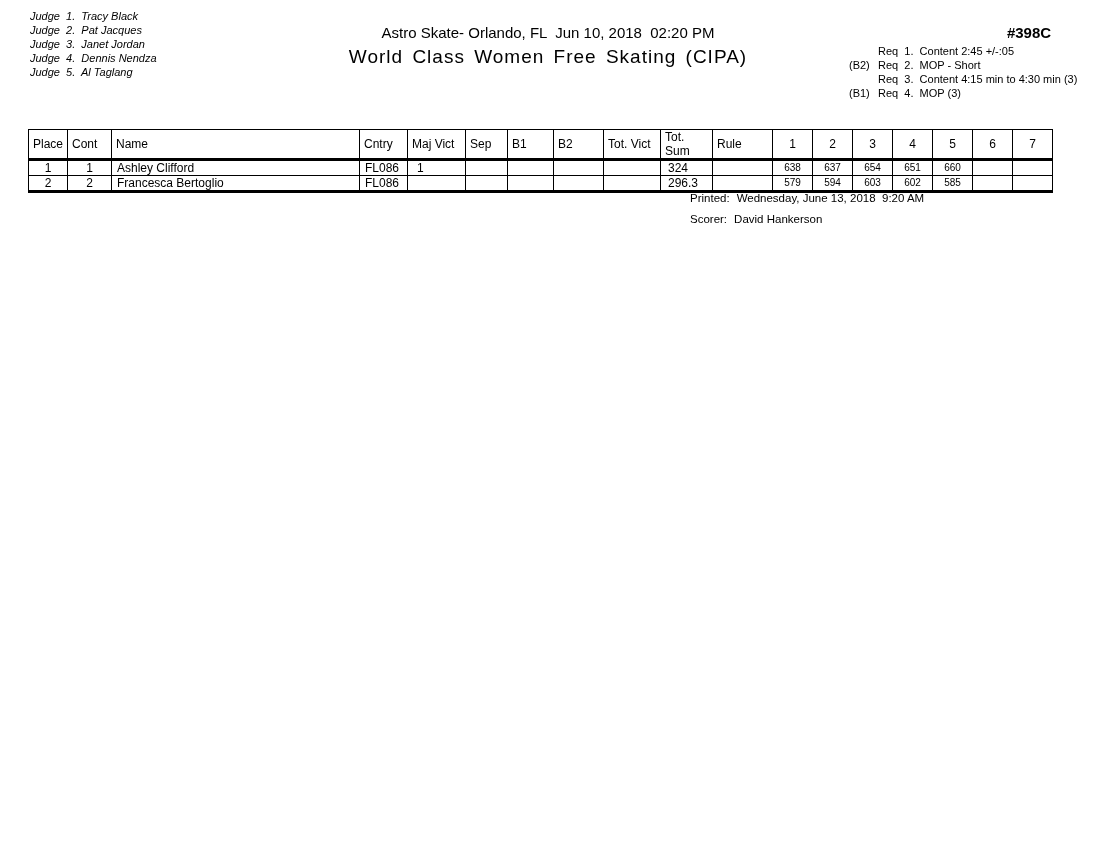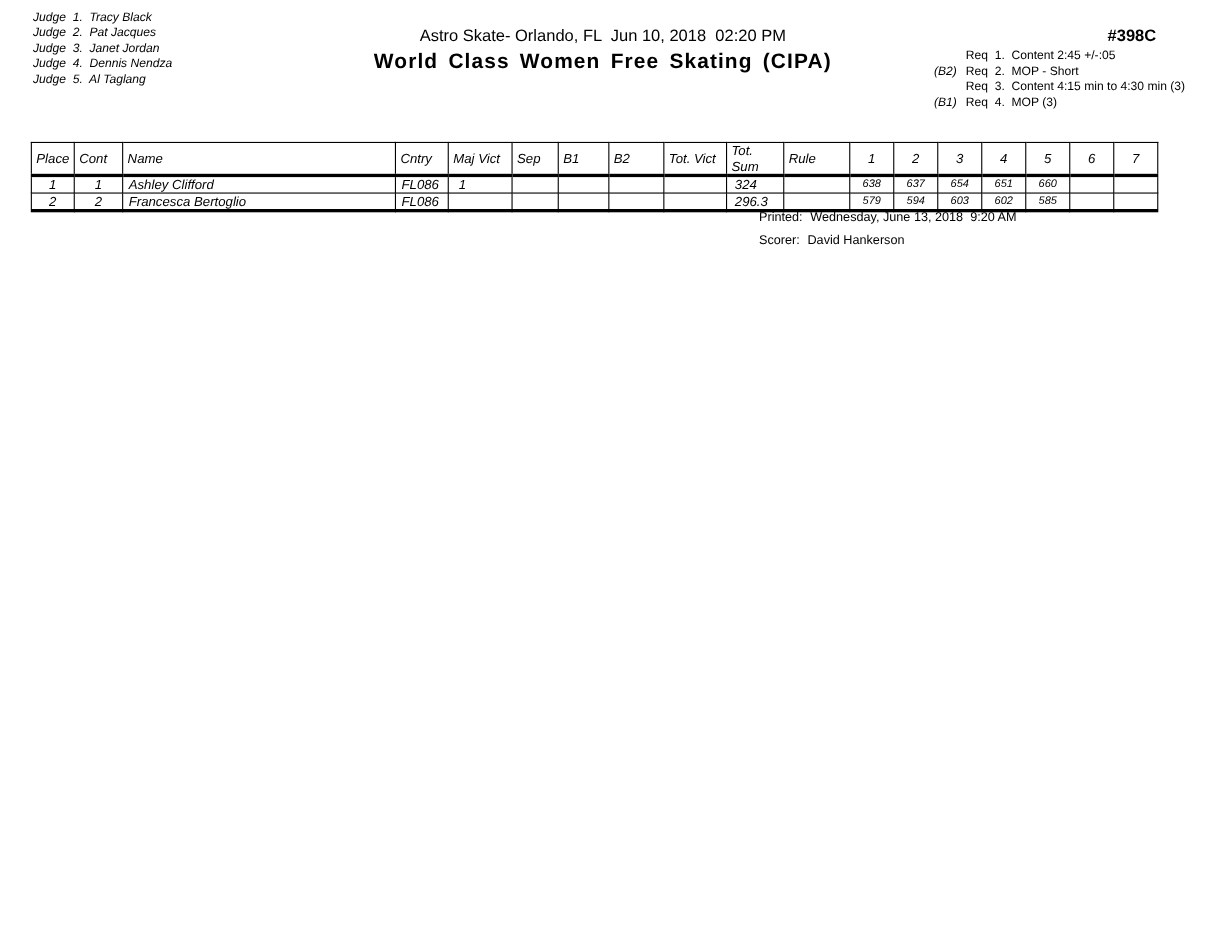--- a/index.html
+++ b/index.html
@@ -18,53 +18,52 @@
   }
   .judge-line { white-space:pre;font-style:italic; }
 
   
   .center-block {
     position:absolute; left:198px; top:23px; width:700px;
     text-align:center;
   }
   .competition-title { font-size:17px; font-weight:bold; line-height:22px; }
   .venue-date { font-size:15px; line-height:19px; white-space:pre; }
-  .event-title { font-size:19px; font-weight:bold; letter-spacing:1px; word-spacing:3px; line-height:27px; margin-top:1px;text-align:center; }
+  .event-title { font-size:19px; font-weight:normal; letter-spacing:1px; word-spacing:3px; line-height:27px; margin-top:1px;text-align:center; }
   .report-name { font-size:16px; line-height:20px; margin-top:1px; }
 
   
   .event-number {
     position:absolute; left:964px; top:24px; width:130px;
     text-align:center; font-size:15px; font-weight:bold;
   }
   .reqs {
     position:absolute; left:849px; top:44px;
     font-size:11px; line-height:14px;
   }
   .req-line { display:flex; }
-  .req-prefix { display:inline-block; width:29px; white-space:pre;font-style:italic; }
+  .req-prefix { display:inline-block; width:29px; white-space:pre; }
   .req-text { white-space:pre; }
 
   
   .results {
     position:absolute; left:28px; top:129px;
     border-collapse:collapse; table-layout:fixed;
     font-size:12px;
     border:1px solid #000;
     border-bottom:3px solid #000;
   }
   .results th, .results td {
     border:1px solid #000;
     height:16px;
     padding:0 0 0 4px;
     text-align:left;
     font-weight:normal;
     overflow:hidden;
     vertical-align:middle;
-    font-style:italic;
   }
   .results th { border-bottom:3px solid #000; height:17px; }
   .results th.num { text-align:center; padding-left:0; }
   .results td.ctr { text-align:center; padding-left:0; }
   .results td.lft { padding-left:5px; }
   .results td.mv  { padding-left:9px; }
   .results td.sum { padding-left:7px; }
   .results td.score {
     text-align:center; padding:1px 0 0 0;
     font-size:10px; line-height:11px; vertical-align:top;

